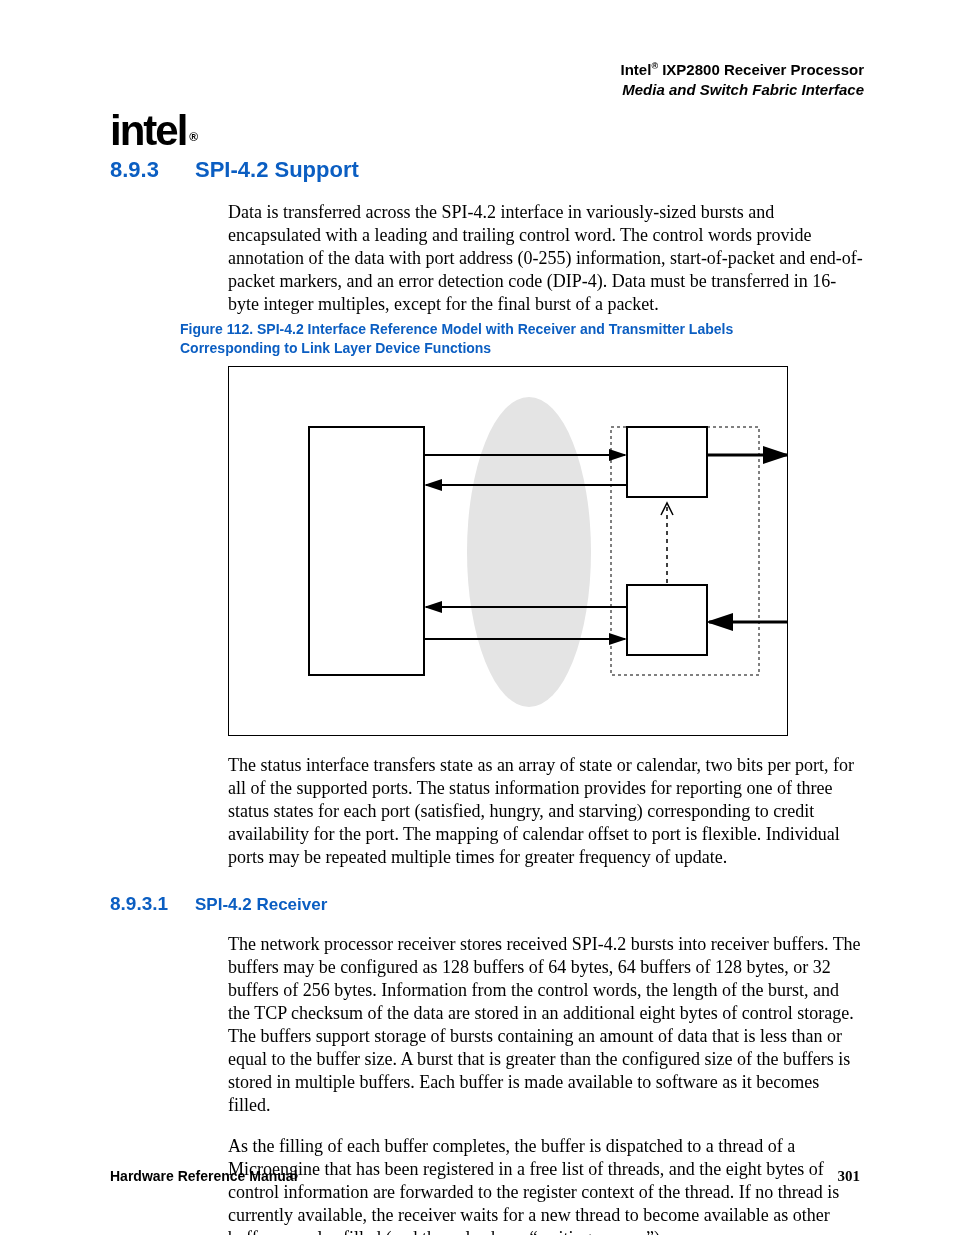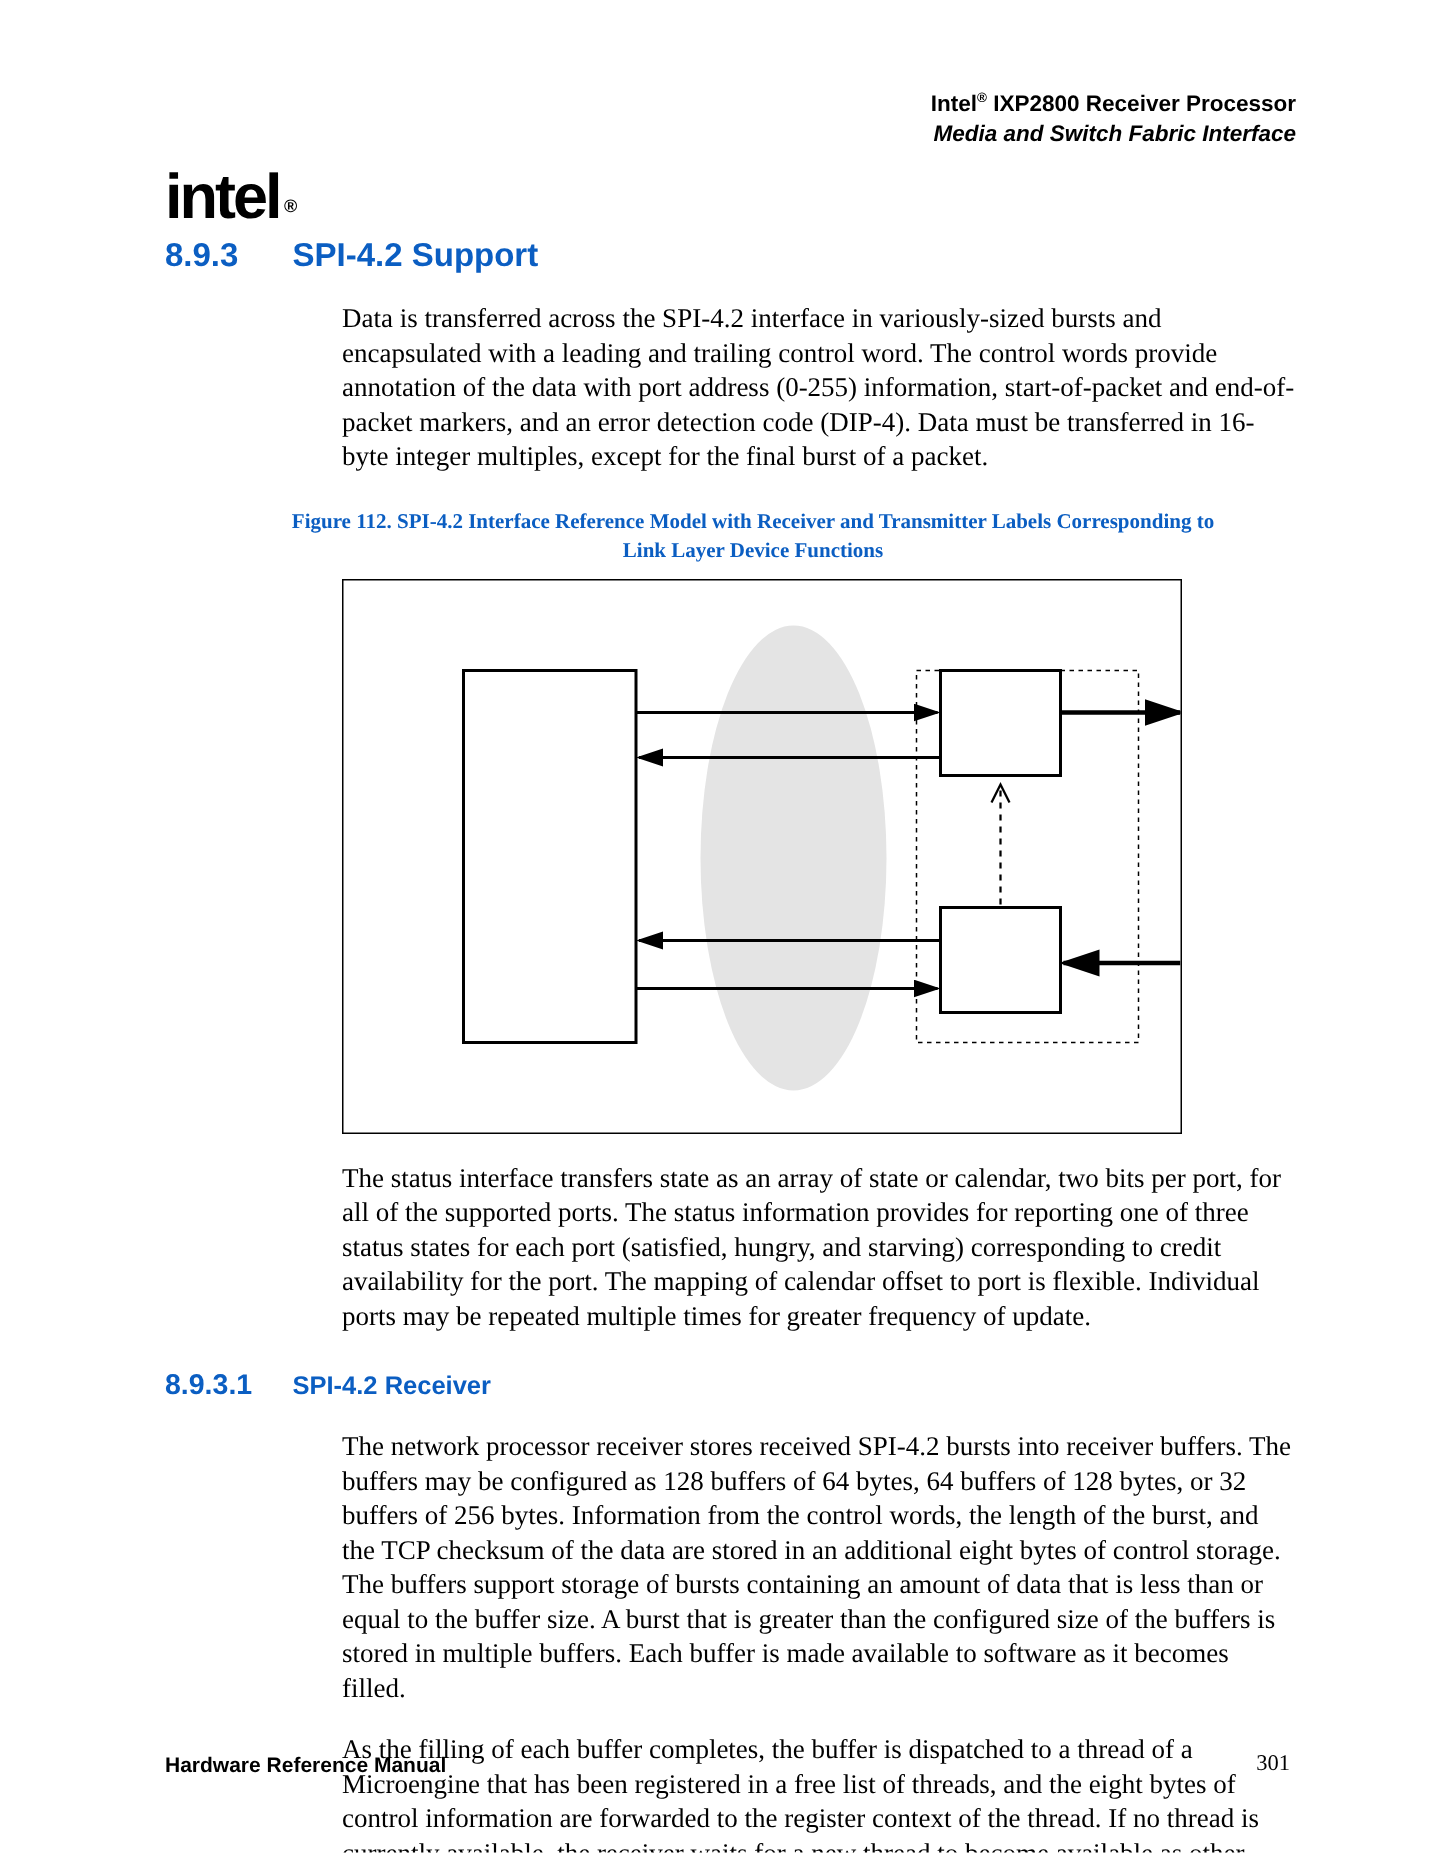--- a/index.html
+++ b/index.html
@@ -71,28 +71,27 @@
     color: #0b5ec2;
   }
   .body-p {
     margin-left: 118px;
     margin-top: 18px;
     font-size: 18px;
     line-height: 1.28;
     text-align: left;
   }
   .fig-caption {
-    margin-top: 24px;
+    margin-top: 4px;
     margin-left: 70px;
     margin-right: 40px;
-    font-family: Liberation Serif, serif;
+    font-family: Liberation Sans, sans-serif;
     font-weight: bold;
     font-size: 14px;
     color: #0b5ec2;
-    text-align: center;
     line-height: 1.35;
   }
   .diagram-wrap {
     margin-left: 118px;
     margin-top: 8px;
     width: 560px;
     height: 370px;
     border: 1px solid #000;
     position: relative;
     overflow: hidden;
@@ -101,21 +100,21 @@
     position: absolute;
     left: 110px;
     right: 94px;
     bottom: 50px;
     display: flex;
     justify-content: space-between;
     font-family: Arial, Helvetica, sans-serif;
     font-size: 14px;
   }
   .footer .manual { font-weight: bold; }
-  .footer .page { font-family: "Times New Roman", serif; font-size: 15px; }
+  .footer .page { font-family: "Times New Roman", serif; font-size: 15px; font-weight: bold; }
 </style>
 </head>
 <body>
 
 <div class="header-right">
   <span class="product">
     <span>Intel</span><sup style="font-size:9px">®</sup><span> IXP2800 Receiver Processor</span>
   </span><br>
   <span class="subtitle">Media and Switch Fabric Interface</span>
 </div>

